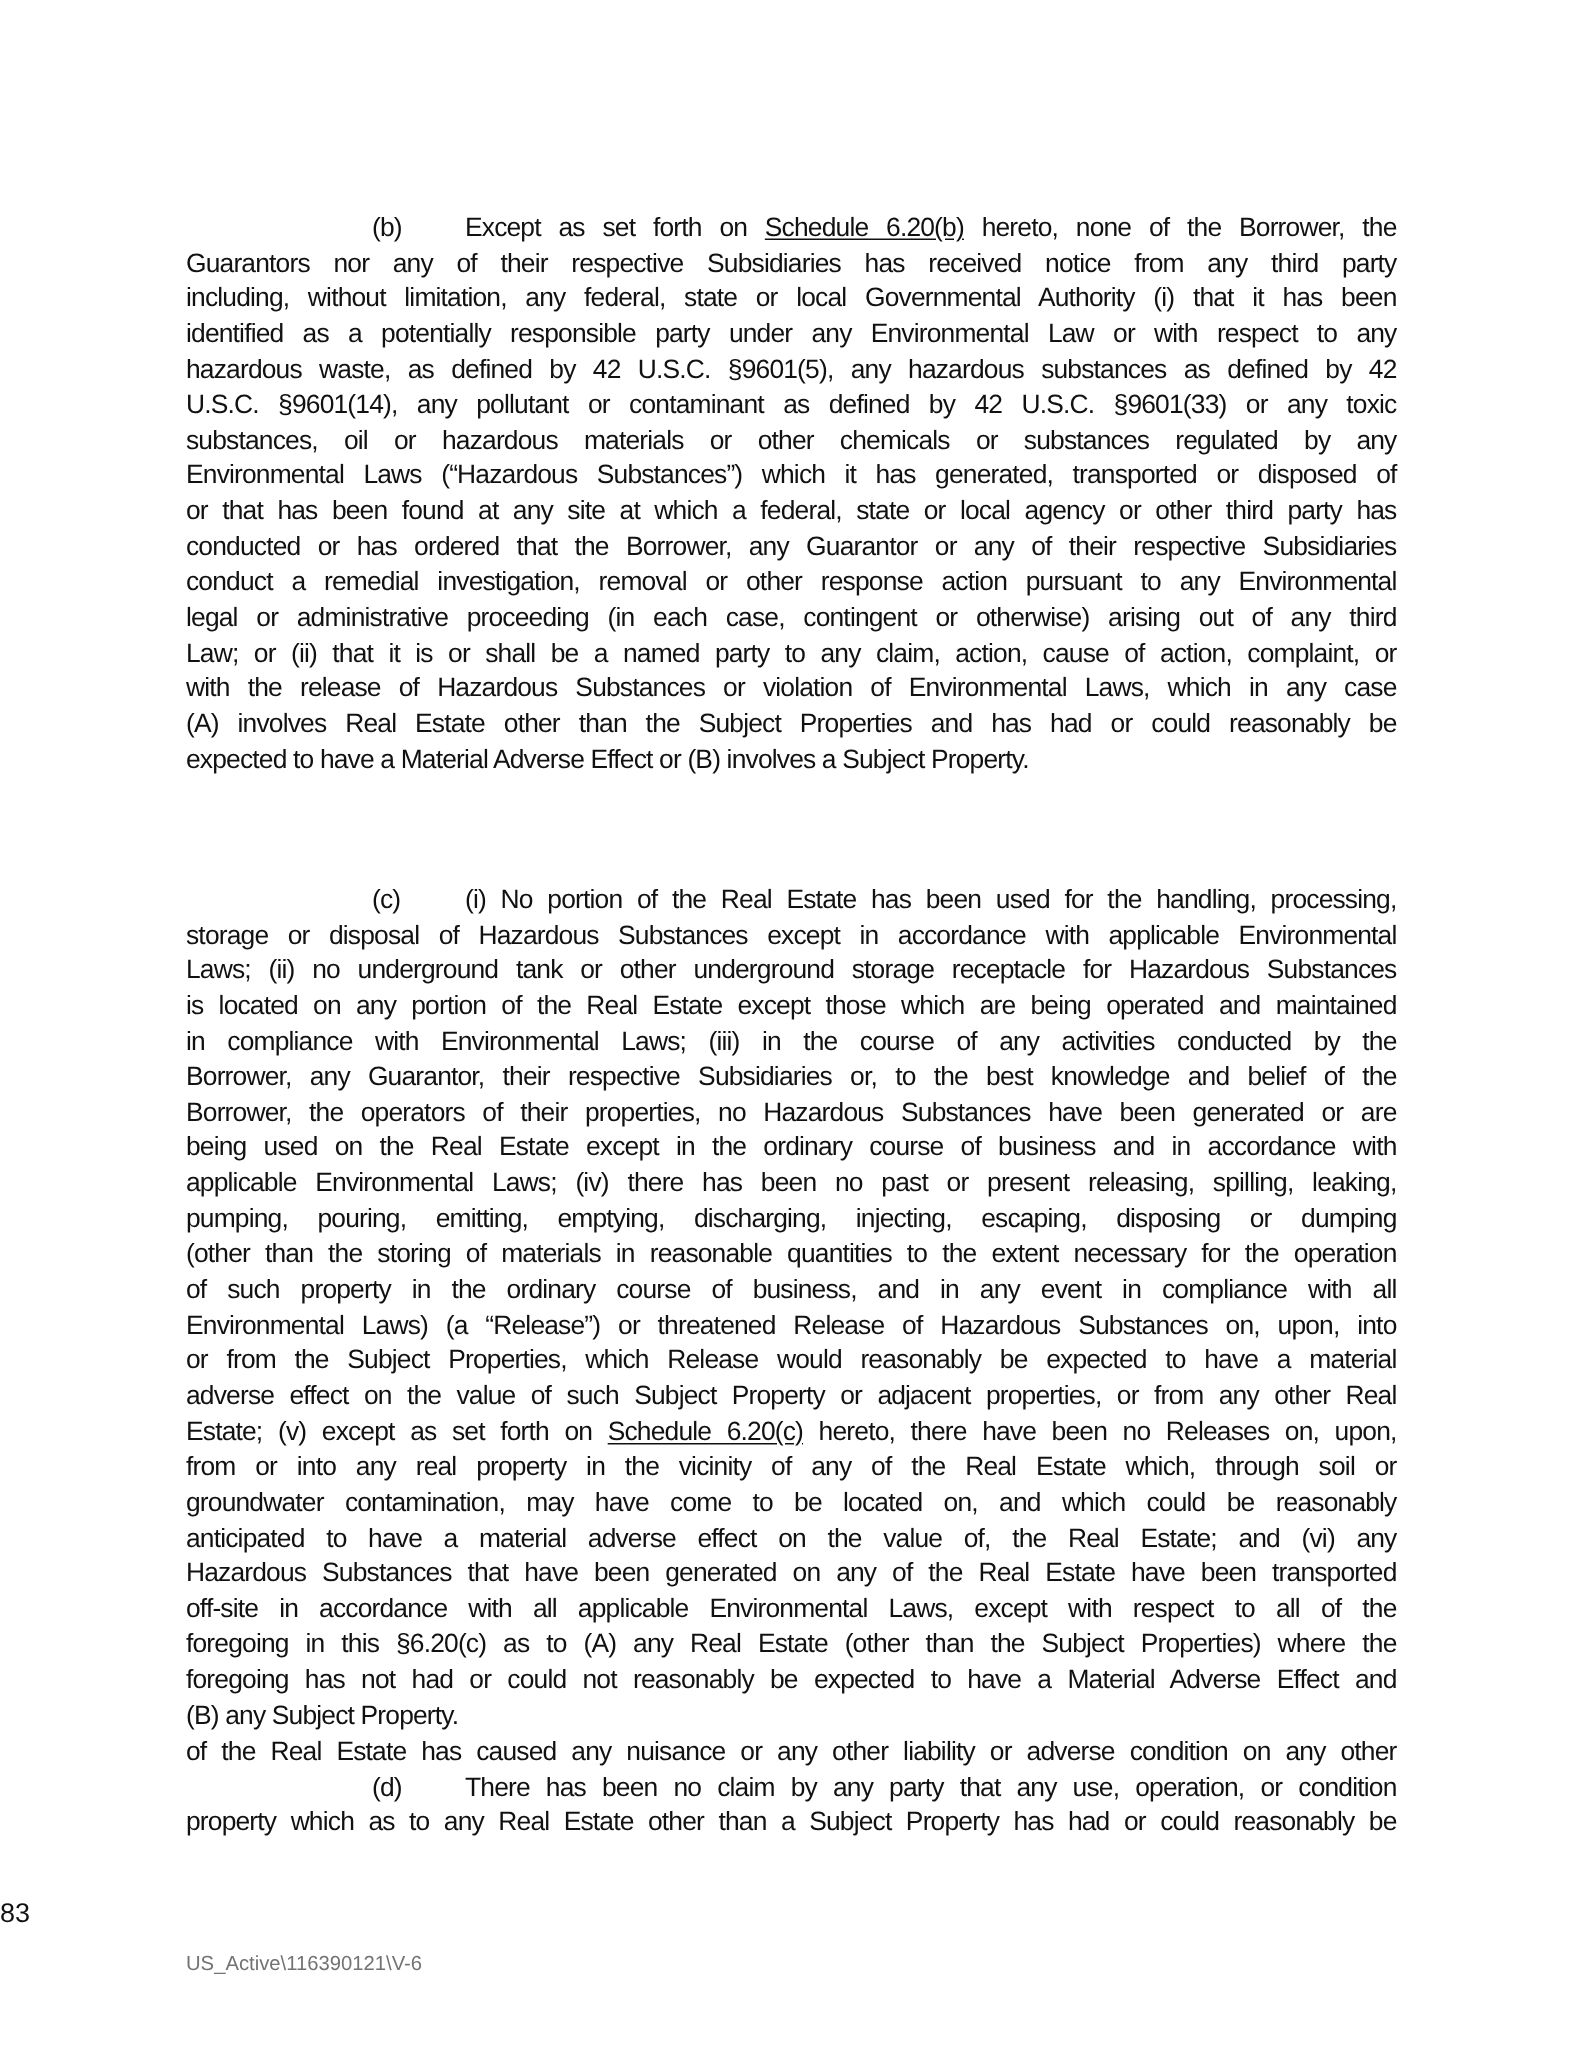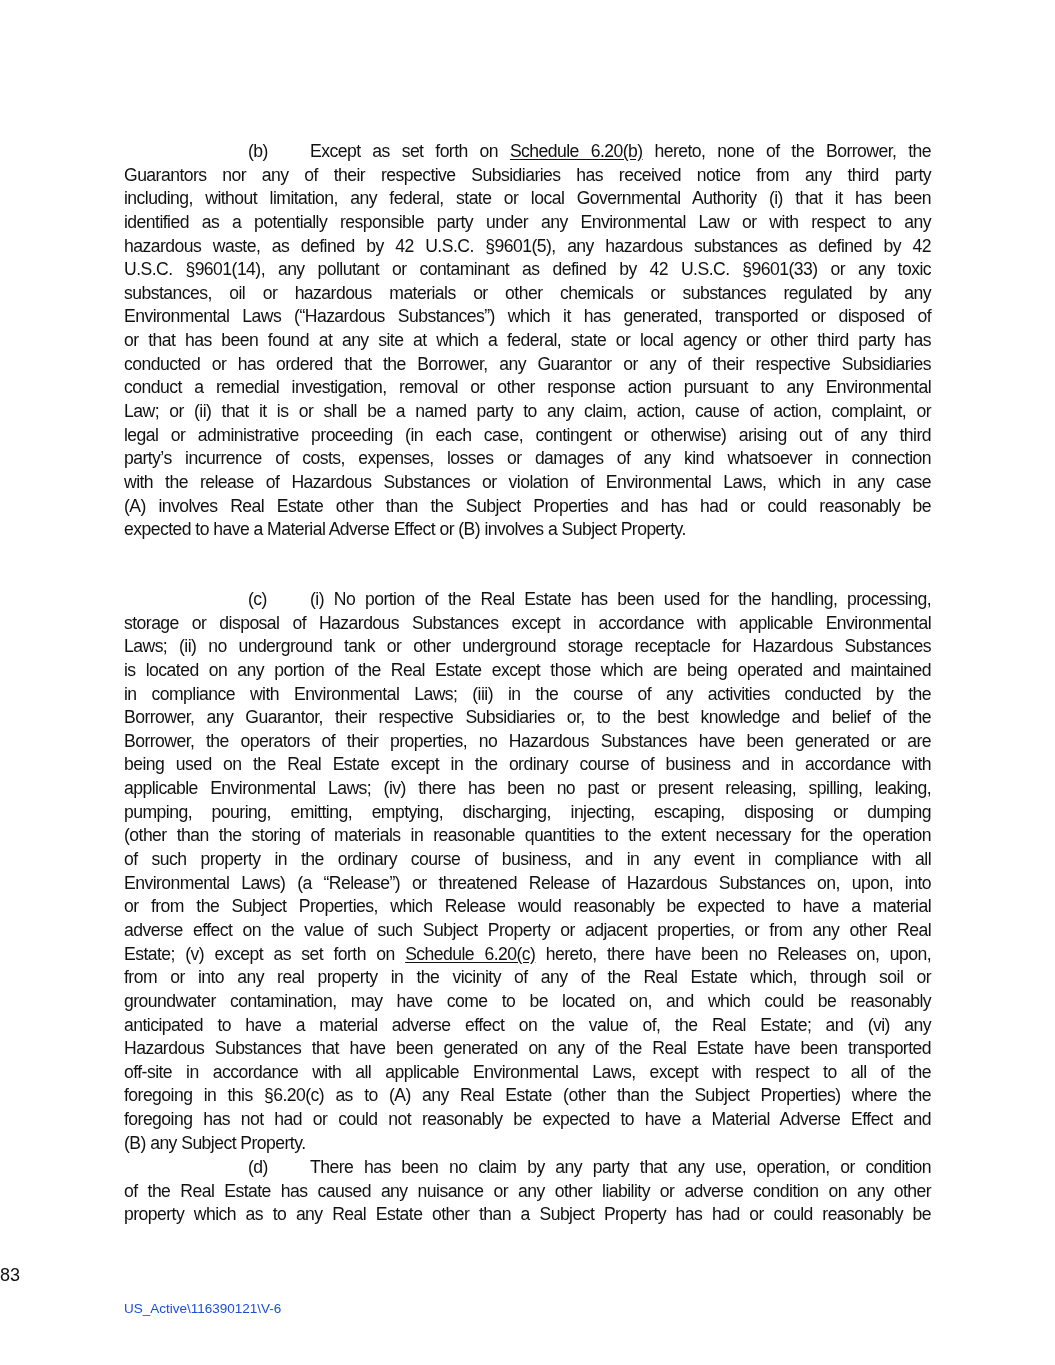--- a/index.html
+++ b/index.html
@@ -13,41 +13,40 @@
   .line.last { text-align-last: left; }
   .u { text-decoration: underline; text-underline-offset: 2px; }
   .lbl { display: inline-block; width: 62px; }
   .ind { display: inline-block; width: 124px; }
   #p-b { top: 124px; }
   #p-c { top: 548px; margin-top: 24px; }
   #p-d { top: 1140px; }
   .pagenum { position: absolute; top: 1249px; left: 0; width: 1055px; 
              font-family: "Liberation Sans", sans-serif; font-size: 18px; }
   .footer { position: absolute; top: 1285px; left: 124px; font-family: "Liberation Sans", sans-serif;
-            font-size: 13.5px; color: #1d4ed8; }
+            font-size: 13.5px; color: #737373; }
 </style>
 </head>
 <body>
 
 <div class="page">
   <div class="para" id="p-b">
       <span class="line" style="text-align: justify; text-align-last: justify; display: block;"><span class="ind"></span><span class="lbl">(b)</span>Except as set forth on <span class="u">Schedule 6.20(b)</span> hereto, none of the Borrower, the</span>
       <span class="line" style="text-align: justify; text-align-last: justify; display: block;">Guarantors nor any of their respective Subsidiaries has received notice from any third party</span>
       <span class="line" style="text-align: justify; text-align-last: justify; display: block;">including, without limitation, any federal, state or local Governmental Authority (i) that it has been</span>
       <span class="line" style="text-align: justify; text-align-last: justify; display: block;">identified as a potentially responsible party under any Environmental Law or with respect to any</span>
       <span class="line" style="text-align: justify; text-align-last: justify; display: block;">hazardous waste, as defined by 42 U.S.C. §9601(5), any hazardous substances as defined by 42</span>
       <span class="line" style="text-align: justify; text-align-last: justify; display: block;">U.S.C. §9601(14), any pollutant or contaminant as defined by 42 U.S.C. §9601(33) or any toxic</span>
       <span class="line" style="text-align: justify; text-align-last: justify; display: block;">substances, oil or hazardous materials or other chemicals or substances regulated by any</span>
       <span class="line" style="text-align: justify; text-align-last: justify; display: block;">Environmental Laws (“Hazardous Substances”) which it has generated, transported or disposed of</span>
       <span class="line" style="text-align: justify; text-align-last: justify; display: block;">or that has been found at any site at which a federal, state or local agency or other third party has</span>
       <span class="line" style="text-align: justify; text-align-last: justify; display: block;">conducted or has ordered that the Borrower, any Guarantor or any of their respective Subsidiaries</span>
       <span class="line" style="text-align: justify; text-align-last: justify; display: block;">conduct a remedial investigation, removal or other response action pursuant to any Environmental</span>
+      <span class="line" style="text-align: justify; text-align-last: justify; display: block;">legal or administrative proceeding (in each case, contingent or otherwise) arising out of any third</span>
       <span class="line" style="text-align: justify; text-align-last: justify; display: block;">Law; or (ii) that it is or shall be a named party to any claim, action, cause of action, complaint, or</span>
-      <span class="line" style="text-align: justify; text-align-last: justify; display: block;">legal or administrative proceeding (in each case, contingent or otherwise) arising out of any third</span>
-      <span class="line" style="text-align: justify; text-align-last: justify; display: block;">party’s incurrence of costs, expenses, losses or damages of any kind whatsoever in connection</span>
       <span class="line" style="text-align: justify; text-align-last: justify; display: block;">with the release of Hazardous Substances or violation of Environmental Laws, which in any case</span>
       <span class="line" style="text-align: justify; text-align-last: justify; display: block;">(A) involves Real Estate other than the Subject Properties and has had or could reasonably be</span>
       <span class="line last" style="text-align: left; text-align-last: left; display: block;">expected to have a Material Adverse Effect or (B) involves a Subject Property.</span>
     </div>
   <div class="para" id="p-c">
       <span class="line" style="text-align: justify; text-align-last: justify; display: block;"><span class="ind"></span><span class="lbl">(c)</span>(i) No portion of the Real Estate has been used for the handling, processing,</span>
       <span class="line" style="text-align: justify; text-align-last: justify; display: block;">storage or disposal of Hazardous Substances except in accordance with applicable Environmental</span>
       <span class="line" style="text-align: justify; text-align-last: justify; display: block;">Laws; (ii) no underground tank or other underground storage receptacle for Hazardous Substances</span>
       <span class="line" style="text-align: justify; text-align-last: justify; display: block;">is located on any portion of the Real Estate except those which are being operated and maintained</span>
       <span class="line" style="text-align: justify; text-align-last: justify; display: block;">in compliance with Environmental Laws; (iii) in the course of any activities conducted by the</span>
@@ -65,20 +64,20 @@
       <span class="line" style="text-align: justify; text-align-last: justify; display: block;">from or into any real property in the vicinity of any of the Real Estate which, through soil or</span>
       <span class="line" style="text-align: justify; text-align-last: justify; display: block;">groundwater contamination, may have come to be located on, and which could be reasonably</span>
       <span class="line" style="text-align: justify; text-align-last: justify; display: block;">anticipated to have a material adverse effect on the value of, the Real Estate; and (vi) any</span>
       <span class="line" style="text-align: justify; text-align-last: justify; display: block;">Hazardous Substances that have been generated on any of the Real Estate have been transported</span>
       <span class="line" style="text-align: justify; text-align-last: justify; display: block;">off-site in accordance with all applicable Environmental Laws, except with respect to all of the</span>
       <span class="line" style="text-align: justify; text-align-last: justify; display: block;">foregoing in this §6.20(c) as to (A) any Real Estate (other than the Subject Properties) where the</span>
       <span class="line" style="text-align: justify; text-align-last: justify; display: block;">foregoing has not had or could not reasonably be expected to have a Material Adverse Effect and</span>
       <span class="line last" style="text-align: left; text-align-last: left; display: block;">(B) any Subject Property.</span>
     </div>
   <div class="para" id="p-d">
+      <span class="line" style="text-align: justify; text-align-last: justify; display: block;">of the Real Estate has caused any nuisance or any other liability or adverse condition on any other</span>
       <span class="line" style="text-align: justify; text-align-last: justify; display: block;"><span class="ind"></span><span class="lbl">(d)</span>There has been no claim by any party that any use, operation, or condition</span>
-      <span class="line" style="text-align: justify; text-align-last: justify; display: block;">of the Real Estate has caused any nuisance or any other liability or adverse condition on any other</span>
       <span class="line" style="text-align: justify; text-align-last: justify; display: block;">property which as to any Real Estate other than a Subject Property has had or could reasonably be</span>
     </div>
 
   <div class="pagenum">83</div>
   <div class="footer">US_Active\116390121\V-6</div>
 </div>
 
 </body></html>

